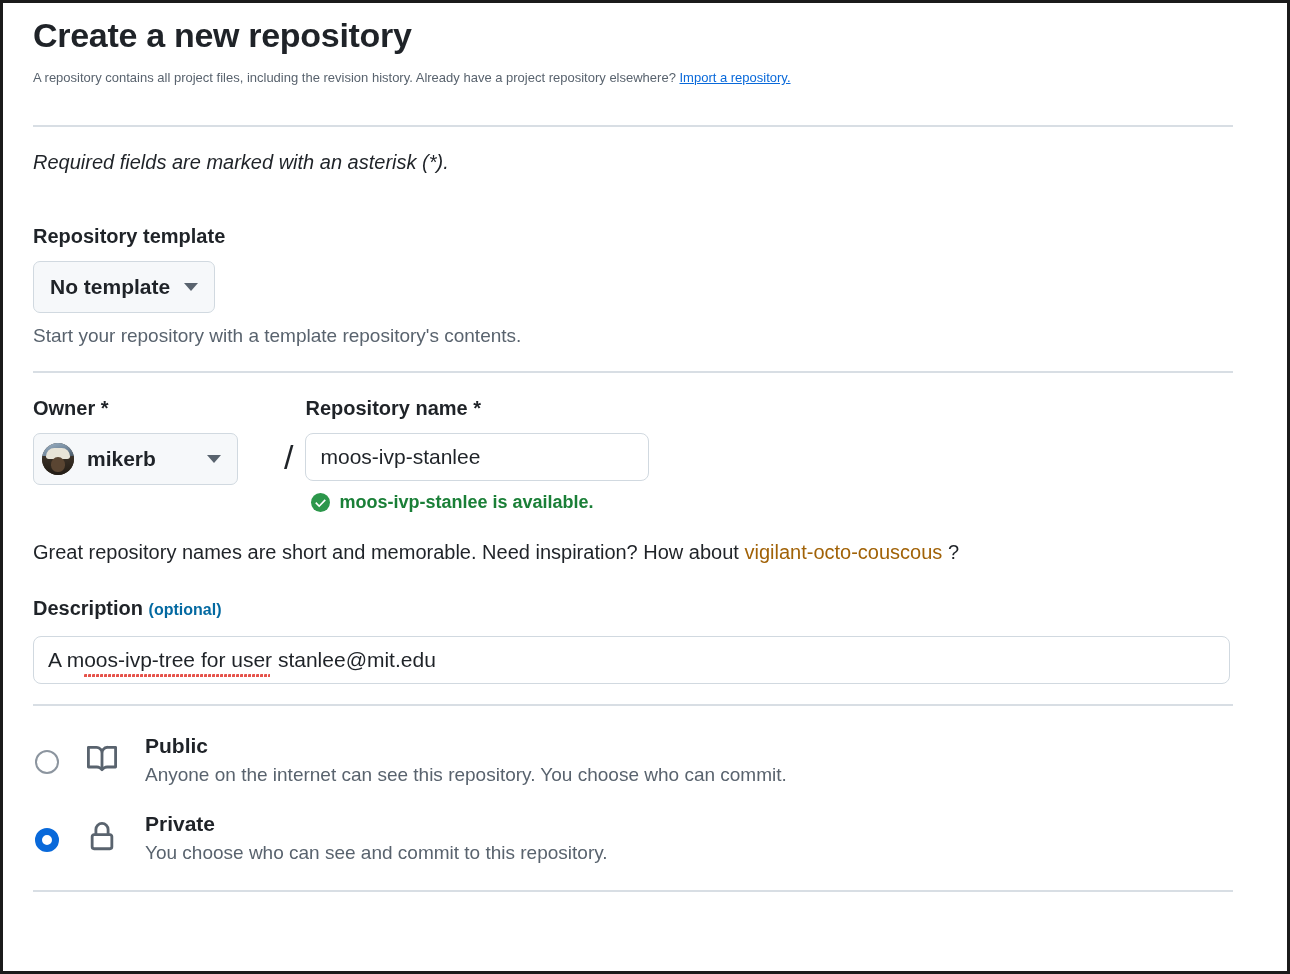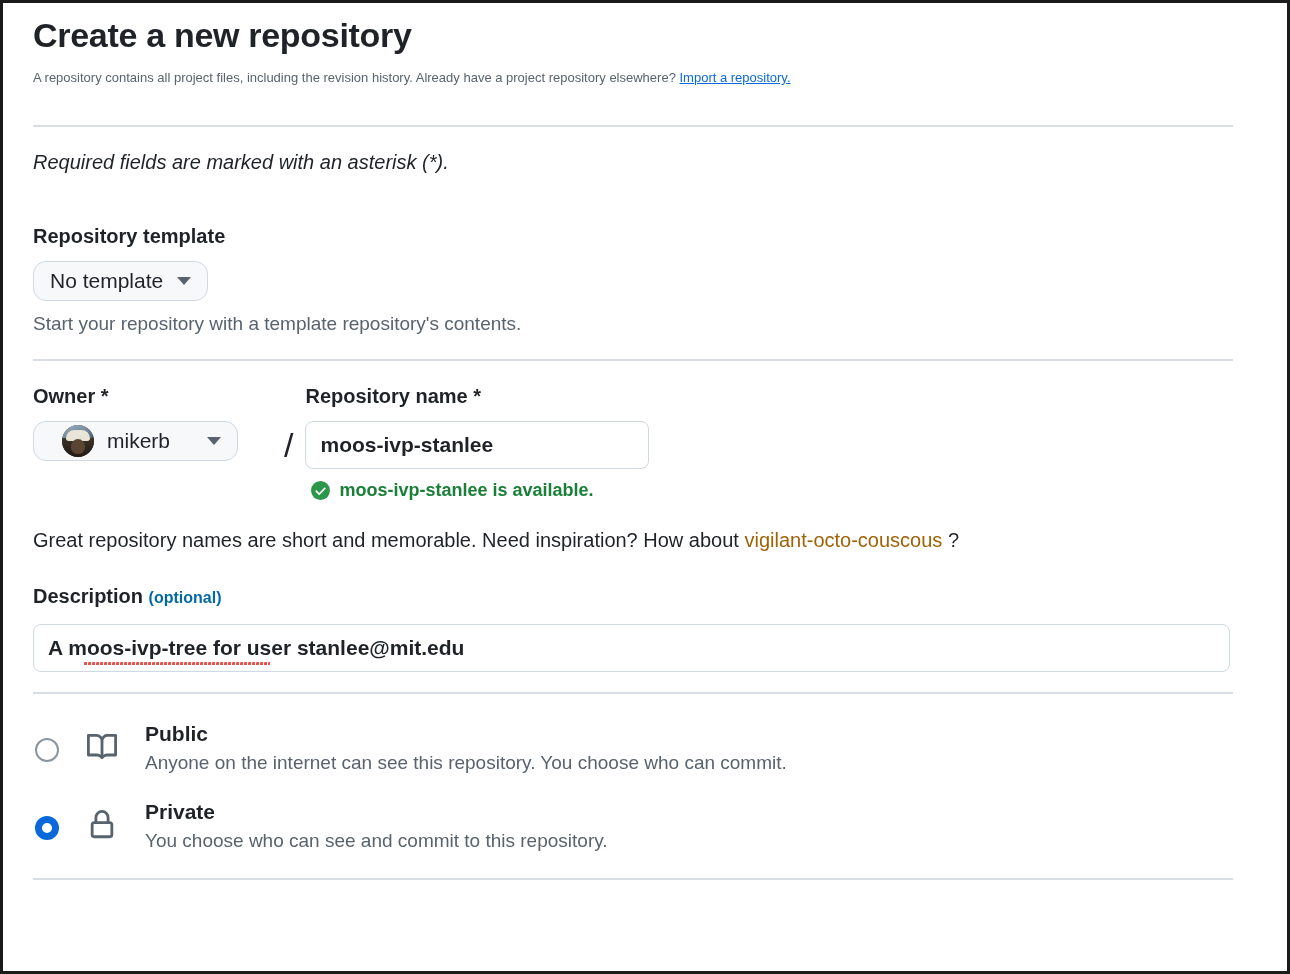--- a/index.html
+++ b/index.html
@@ -79,29 +79,30 @@
   .helper-text {
     font-size: 19px;
     color: #59636e;
     line-height: 26px;
   }
 
   .select-button {
     display: inline-flex;
     align-items: center;
     gap: 14px;
-    height: 40px;
+    height: 52px;
     box-sizing: border-box;
     padding: 0 16px 0 16px;
     background: #f6f8fa;
     border: 1px solid #d1d9e0;
-    border-radius: 13px;
+    border-radius: 7px;
     font-size: 21px;
     color: #1f2328;
     cursor: pointer;
+    font-weight: bold;
   }
   .caret {
     width: 0;
     height: 0;
     border-left: 7px solid transparent;
     border-right: 7px solid transparent;
     border-top: 8px solid #59636e;
     display: inline-block;
   }
 
@@ -109,35 +110,34 @@
     box-sizing: border-box;
     height: 48px;
     border: 1px solid #d1d9e0;
     border-radius: 8px;
     background: #ffffff;
     font-family: "Liberation Sans", sans-serif;
     font-size: 21px;
     color: #1f2328;
     padding: 16px 14px;
     outline: none;
-    font-weight: bold;
   }
 
   
   .owner-row {
     display: flex;
     align-items: flex-start;
     gap: 0;
   }
   .owner-col { width: 245px; }
   .repo-col { flex: 1; }
   .owner-select {
     width: 205px;
     justify-content: space-between;
-    padding-left: 28px;
+    padding-left: 8px;
   }
   .owner-select-left {
     display: flex;
     align-items: center;
     gap: 13px;
   }
   .avatar {
     width: 32px;
     height: 32px;
     border-radius: 50%;

